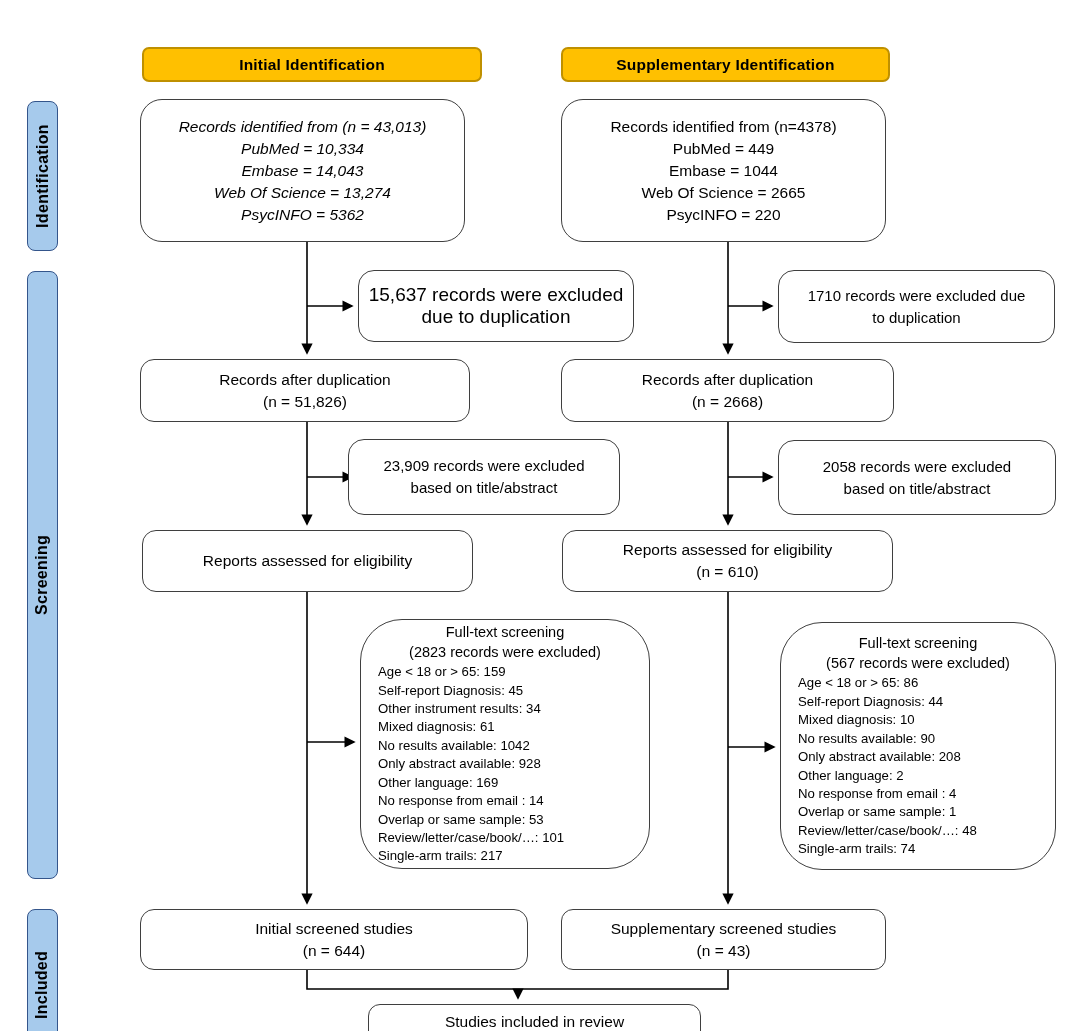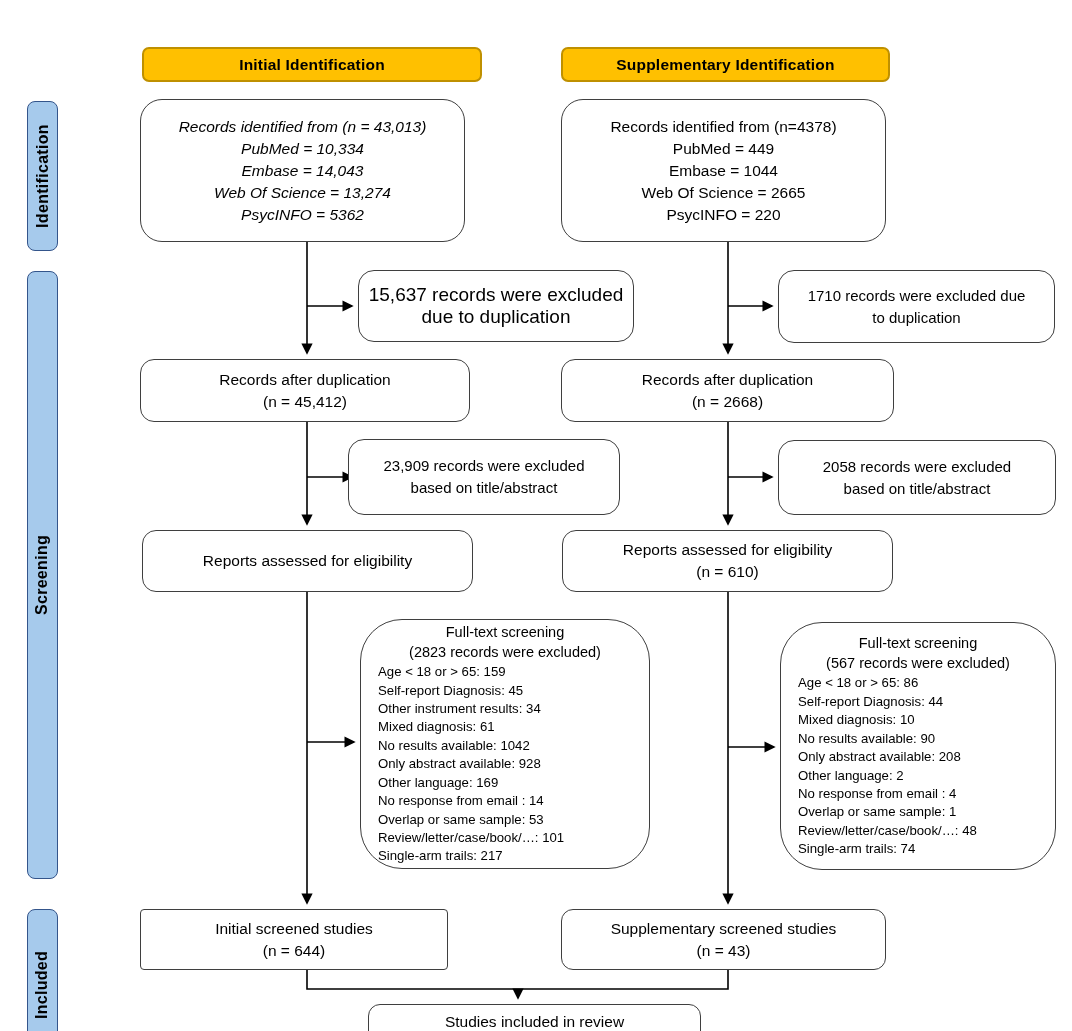--- a/index.html
+++ b/index.html
@@ -131,21 +131,21 @@
       <div class="ln">15,637 records were excluded</div>
       <div class="ln">due to duplication</div>
     </div>
   <div class="box" style="left:778px;top:233px;width:277px;height:73px;border-radius:16px;font-size:15px;">
       <div class="ln">1710 records were excluded due</div>
       <div class="ln">to duplication</div>
     </div>
 
   <div class="box" style="left:140px;top:322px;width:330px;height:63px;border-radius:14px;">
       <div class="ln">Records after duplication</div>
-      <div class="ln">(n = 45,412)</div>
+      <div class="ln">(n = 51,826)</div>
     </div>
   <div class="box" style="left:561px;top:322px;width:333px;height:63px;border-radius:14px;">
       <div class="ln">Records after duplication</div>
       <div class="ln">(n = 2668)</div>
     </div>
 
   <div class="box" style="left:348px;top:402px;width:272px;height:76px;border-radius:16px;font-size:15px;">
       <div class="ln">23,909 records were excluded</div>
       <div class="ln">based on title/abstract</div>
     </div>
@@ -189,21 +189,21 @@
         <div>No results available: 90</div>
         <div>Only abstract available: 208</div>
         <div>Other language: 2</div>
         <div>No response from email : 4</div>
         <div>Overlap or same sample: 1</div>
         <div>Review/letter/case/book/…: 48</div>
         <div>Single-arm trails: 74</div>
       </div>
   </div>
 
-  <div class="box" style="left:140px;top:872px;width:308px;height:61px;border-radius:4px;">
+  <div class="box" style="left:140px;top:872px;width:388px;height:61px;border-radius:14px;">
       <div class="ln">Initial screened studies</div>
       <div class="ln">(n = 644)</div>
     </div>
   <div class="box" style="left:561px;top:872px;width:325px;height:61px;border-radius:12px;">
       <div class="ln">Supplementary screened studies</div>
       <div class="ln">(n = 43)</div>
     </div>
 
   <div class="box" style="left:368px;top:967px;width:333px;height:57px;border-radius:12px;">
       <div class="ln">Studies included in review</div>

